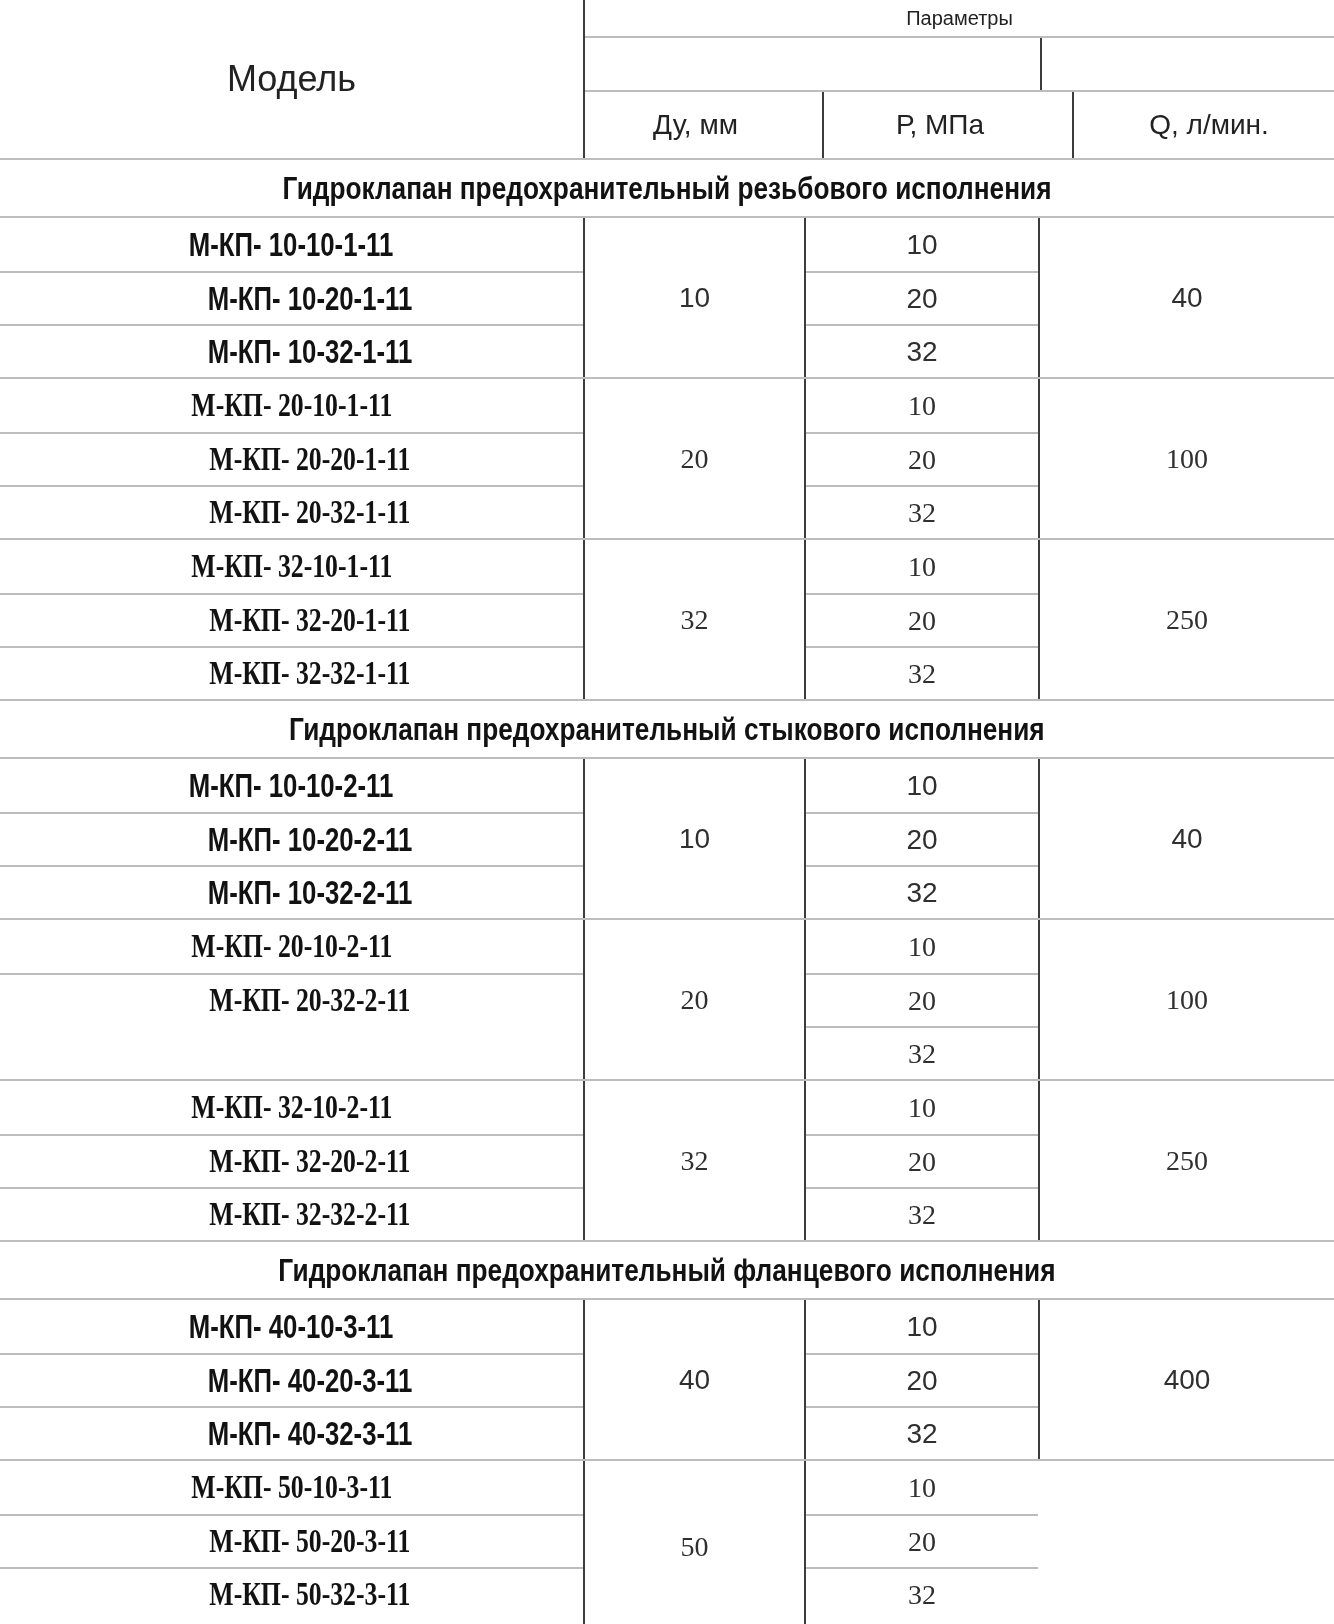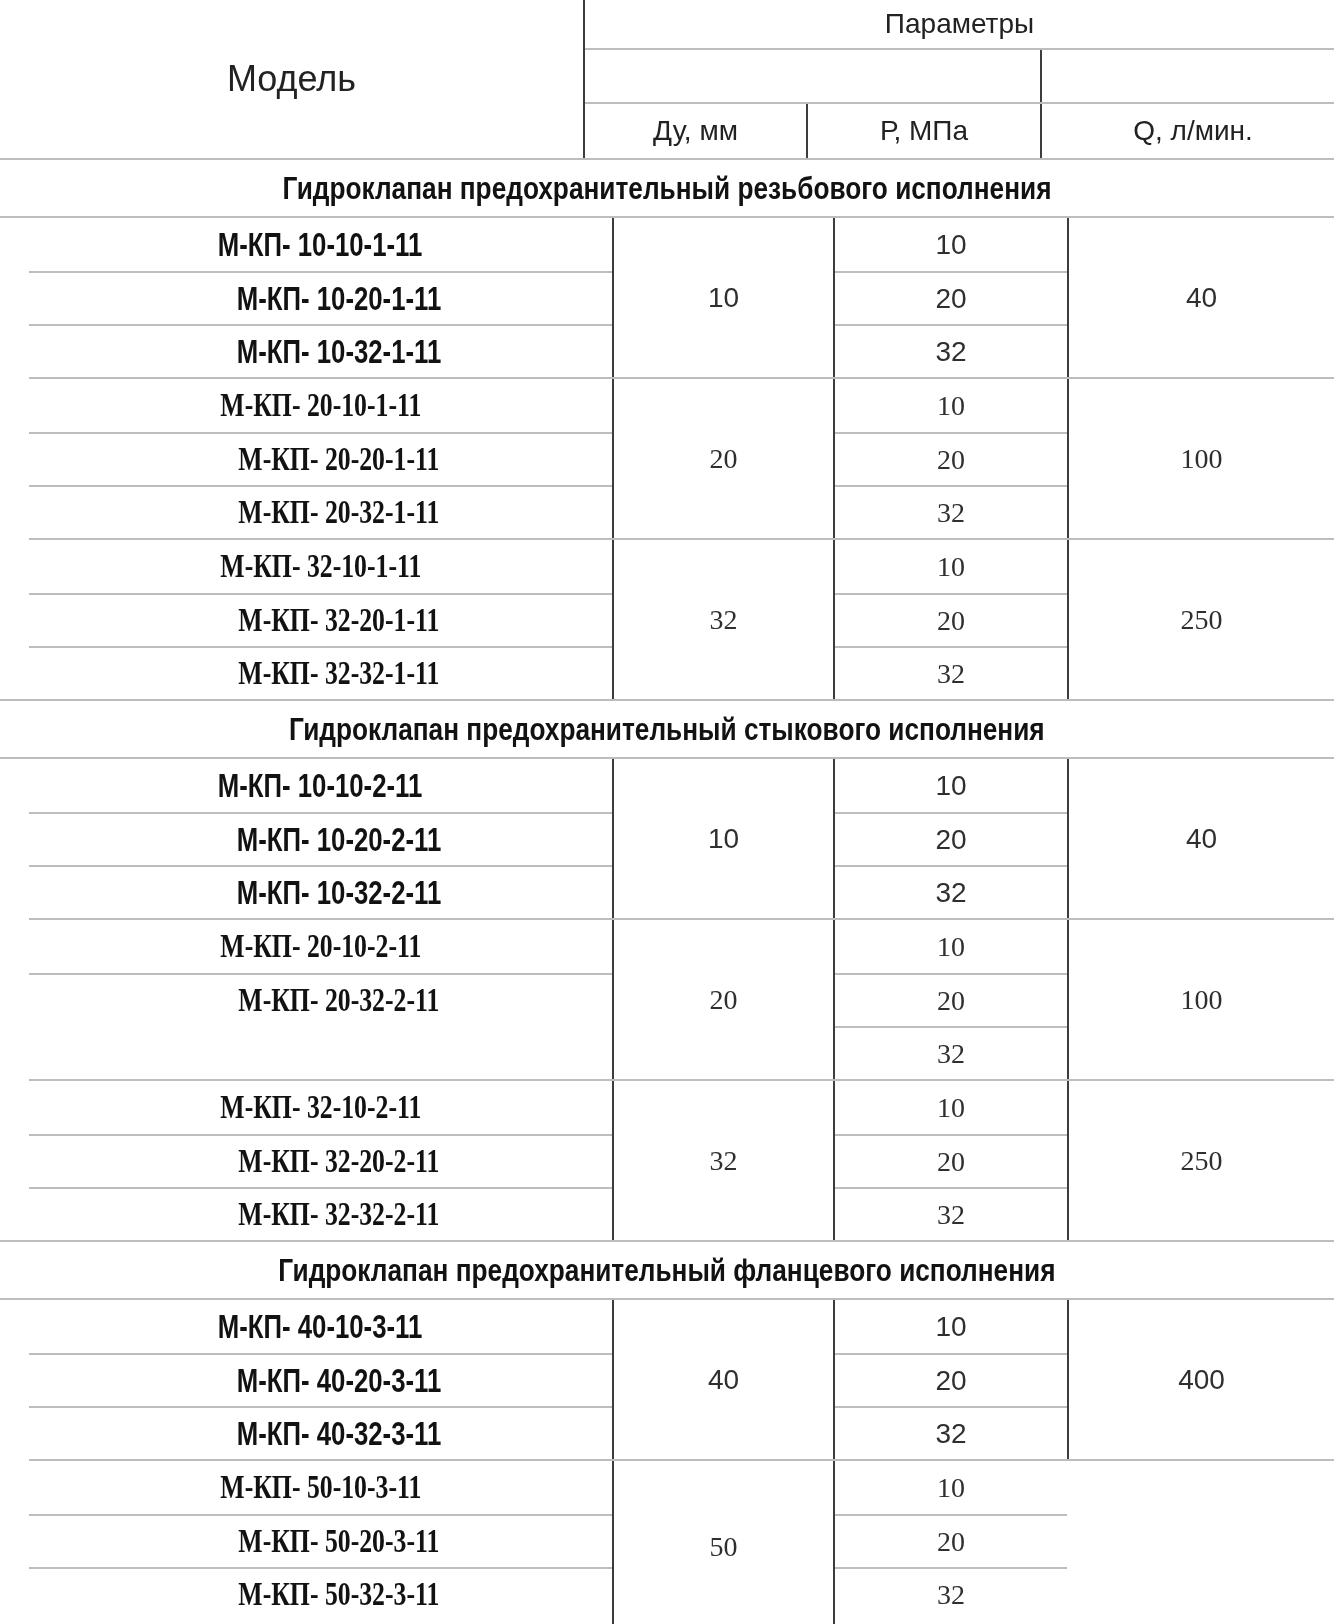--- a/index.html
+++ b/index.html
@@ -20,49 +20,49 @@
   .table{width:1334px;background:var(--background);}
 
   
   .hdr{display:flex;height:158px;}
   .h-model{
     width:583px;display:flex;align-items:center;justify-content:center;
     font-size:36px;color:var(--text-header);
   }
   .h-right{flex:1;border-left:2px solid var(--grid-dark);display:flex;flex-direction:column;}
   .h-params{
-    height:50px;border-bottom:2px solid var(--grid-light);
-    display:flex;align-items:center;justify-content:center;
-    font-size:28px;color:var(--text-header);
+    height:38px;border-bottom:2px solid var(--grid-light);
+    display:flex;align-items:center;justify-content:center;
+    font-size:20px;color:var(--text-header);
   }
   .h-empty{height:54px;border-bottom:2px solid var(--grid-light);display:flex;}
   .h-empty-left{width:455px;}
   .h-empty-right{flex:1;border-left:2px solid var(--grid-dark);}
-  .h-cols{flex:1;display:flex;}
+  .h-cols{flex:1;display:flex;gap:16px;}
   .h-du,.h-p,.h-q{
     display:flex;align-items:center;justify-content:center;
     font-size:28px;color:var(--text-header);
   }
   .h-du{width:221px;}
   .h-p{width:234px;border-left:2px solid var(--grid-dark);}
   .h-q{flex:1;border-left:2px solid var(--grid-dark);padding-left:10px;}
 
   
   .sec-title{
     height:60px;border-top:2px solid var(--grid-light);border-bottom:2px solid var(--grid-light);
     display:flex;align-items:center;justify-content:center;
   }
   .sec-title .cond{
     font-size:32px;font-weight:bold;color:var(--text-dark);
     display:inline-block;transform:scaleX(0.82);transform-origin:center;
     white-space:nowrap;
   }
 
   
-  .group{display:flex;margin-left:29px;}
+  .group{display:flex;}
   .group + .group{border-top:2px solid var(--grid-light);font-family:Liberation Serif, serif;}
   .g-model{width:583px;display:flex;flex-direction:column;}
   .m-cell{
     height:53px;display:flex;align-items:center;justify-content:center;
   }
   .m-cell + .m-cell{border-top:2px solid var(--grid-light);padding-left:37px;}
   .m-cell .cond{
     font-size:33px;font-weight:bold;color:var(--text-dark);
     display:inline-block;transform:scaleX(0.78);transform-origin:center;
     white-space:nowrap;

